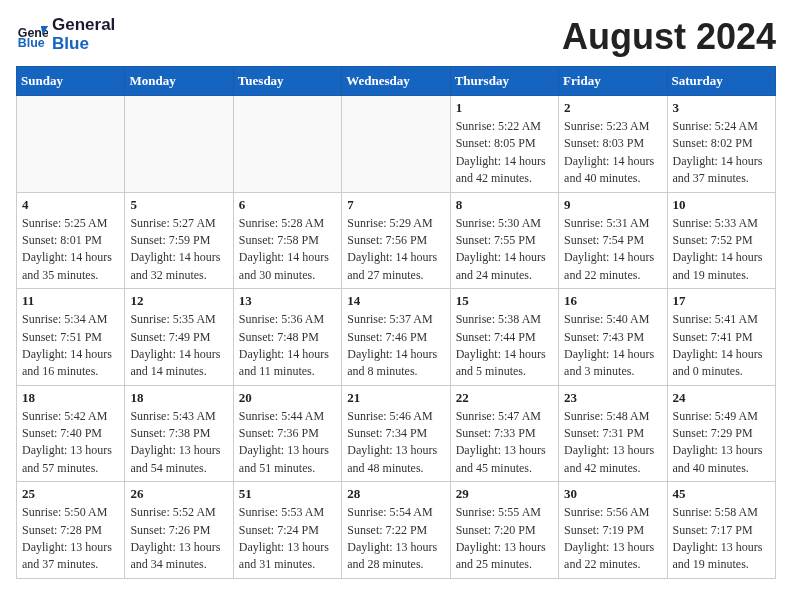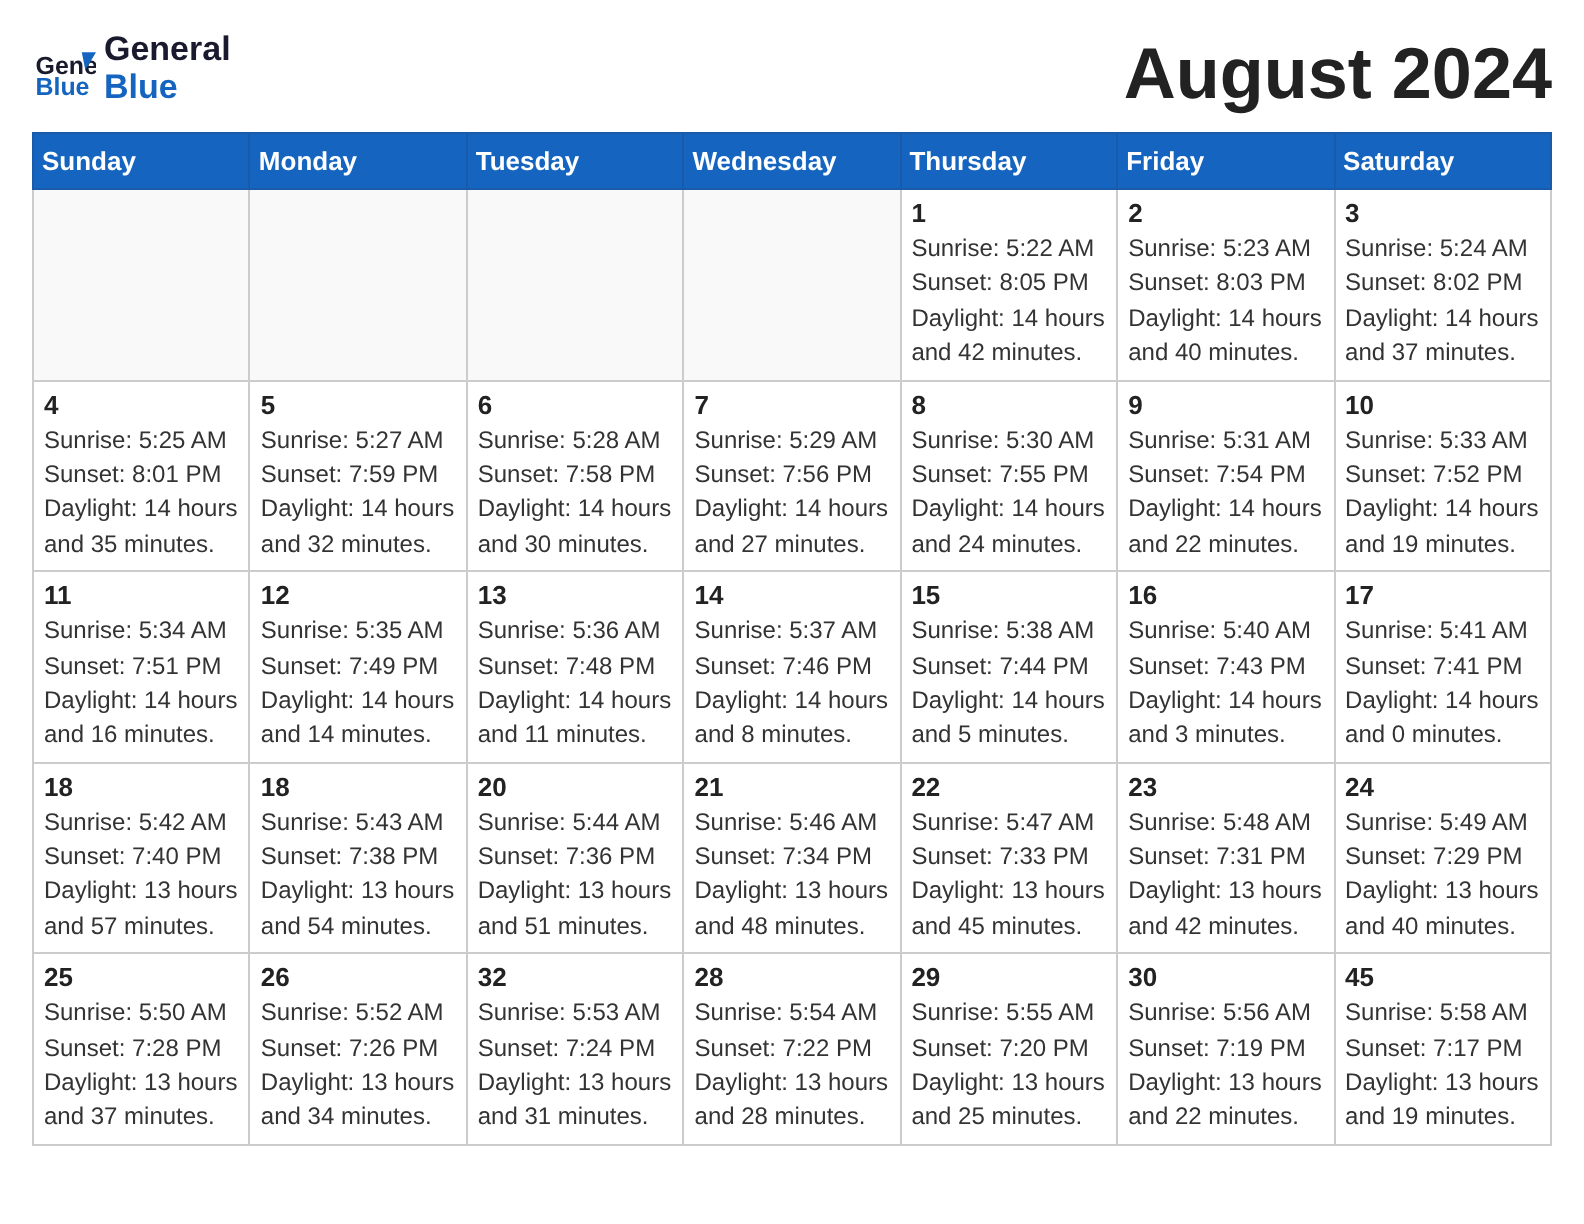--- a/index.html
+++ b/index.html
@@ -34,20 +34,21 @@
       color: #222;
     }
     .location {
       font-size: 15px;
       color: #444;
     }
     .calendar {
       width: 100%;
       border-collapse: collapse;
       border: 1px solid #ccc;
+      font-family: Liberation Serif, serif;
     }
     .calendar th {
       background: #1565c0;
       color: #fff;
       font-size: 13px;
       font-weight: bold;
       padding: 6px 4px;
       text-align: left;
       border: 1px solid #1a5aaa;
     }
@@ -223,21 +224,21 @@
       <tr class="week-row">
         <td>
           <span class="day-num">25</span>
           <div class="day-info">Sunrise: 5:50 AM<br>Sunset: 7:28 PM<br>Daylight: 13 hours<br>and 37 minutes.</div>
         </td>
         <td>
           <span class="day-num">26</span>
           <div class="day-info">Sunrise: 5:52 AM<br>Sunset: 7:26 PM<br>Daylight: 13 hours<br>and 34 minutes.</div>
         </td>
         <td>
-          <span class="day-num">32</span>
+          <span class="day-num">51</span>
           <div class="day-info">Sunrise: 5:53 AM<br>Sunset: 7:24 PM<br>Daylight: 13 hours<br>and 31 minutes.</div>
         </td>
         <td>
           <span class="day-num">28</span>
           <div class="day-info">Sunrise: 5:54 AM<br>Sunset: 7:22 PM<br>Daylight: 13 hours<br>and 28 minutes.</div>
         </td>
         <td>
           <span class="day-num">29</span>
           <div class="day-info">Sunrise: 5:55 AM<br>Sunset: 7:20 PM<br>Daylight: 13 hours<br>and 25 minutes.</div>
         </td>

